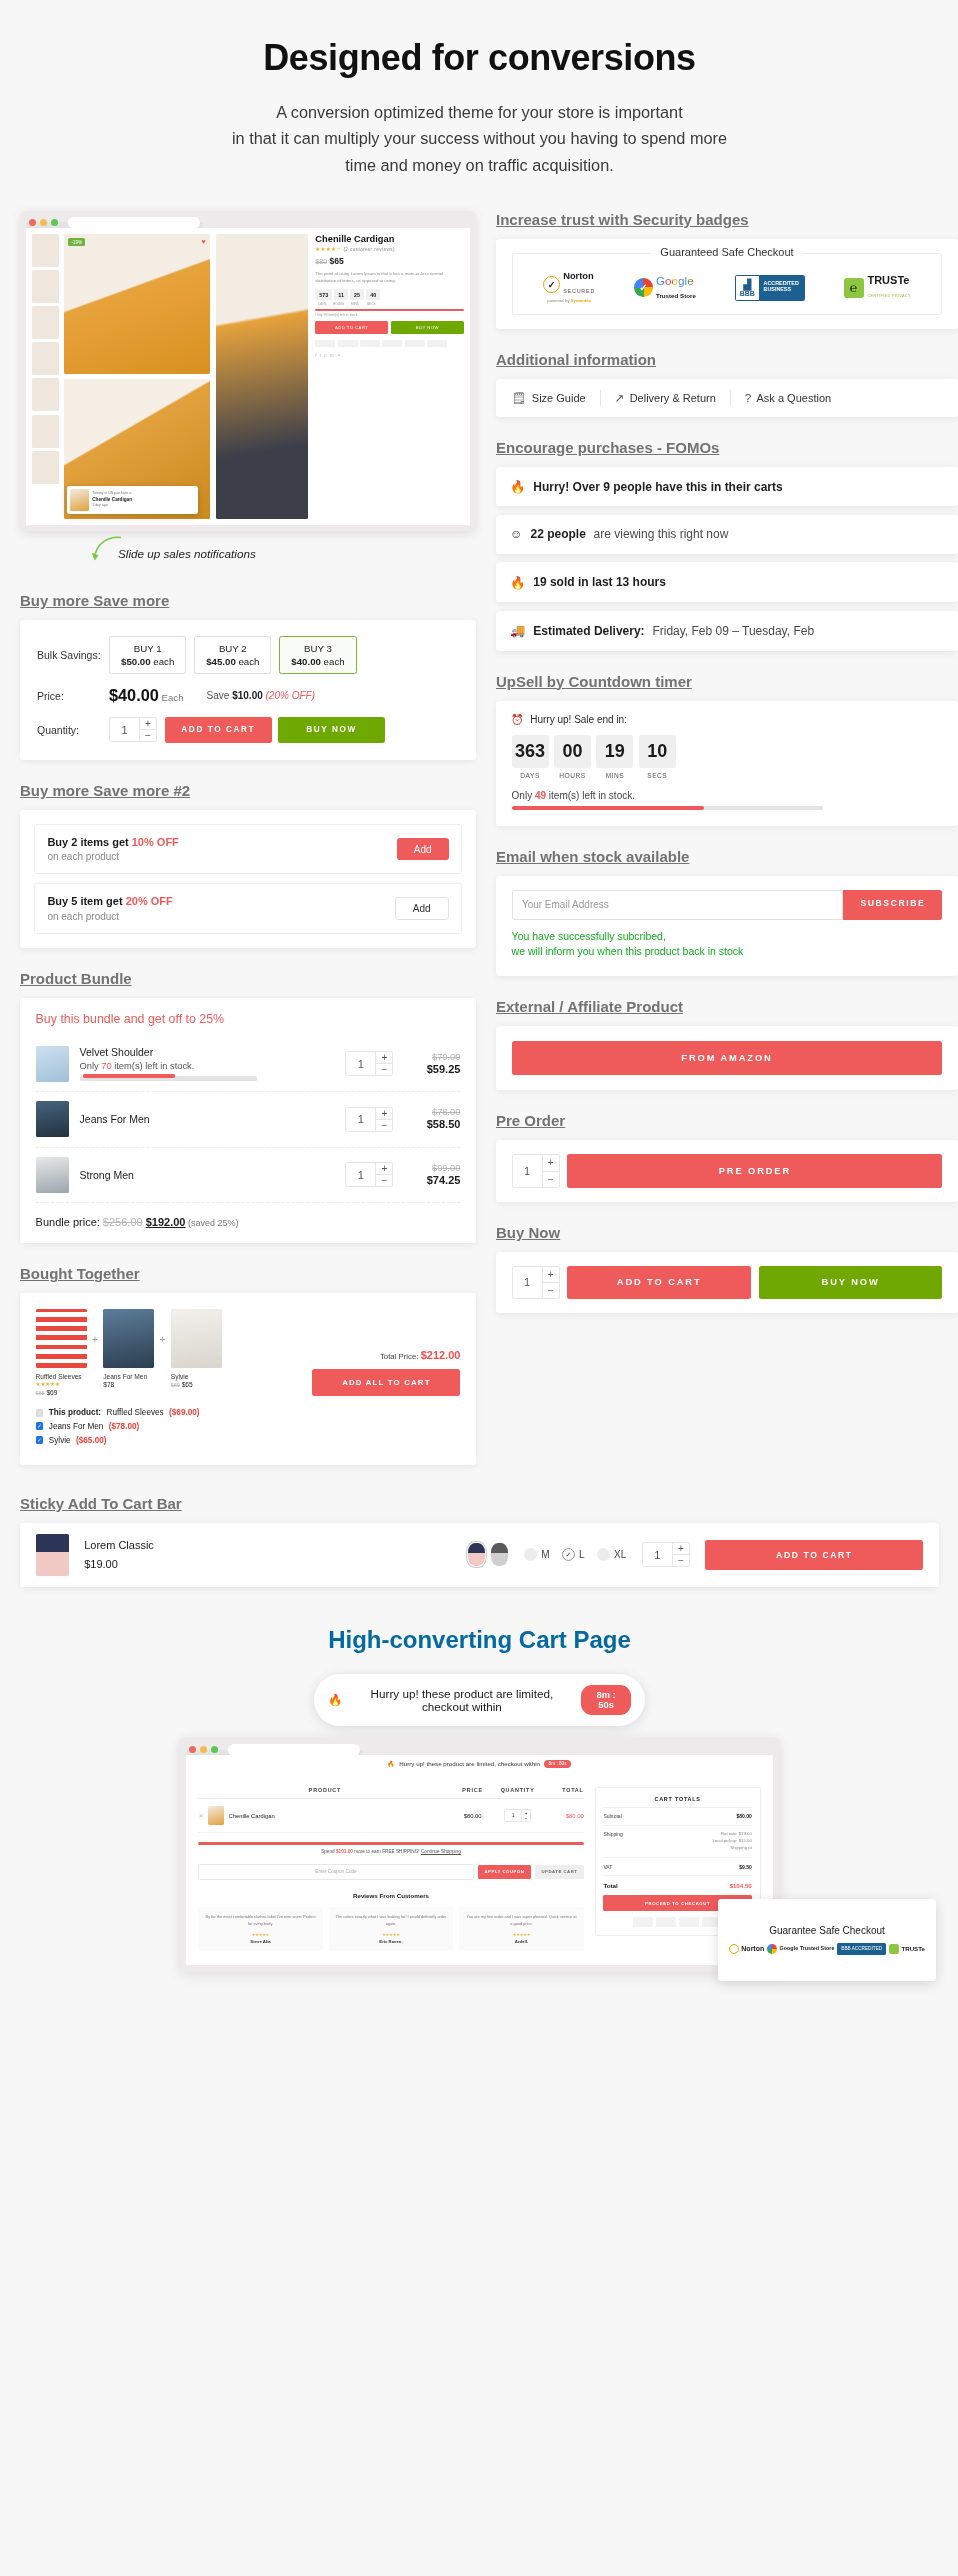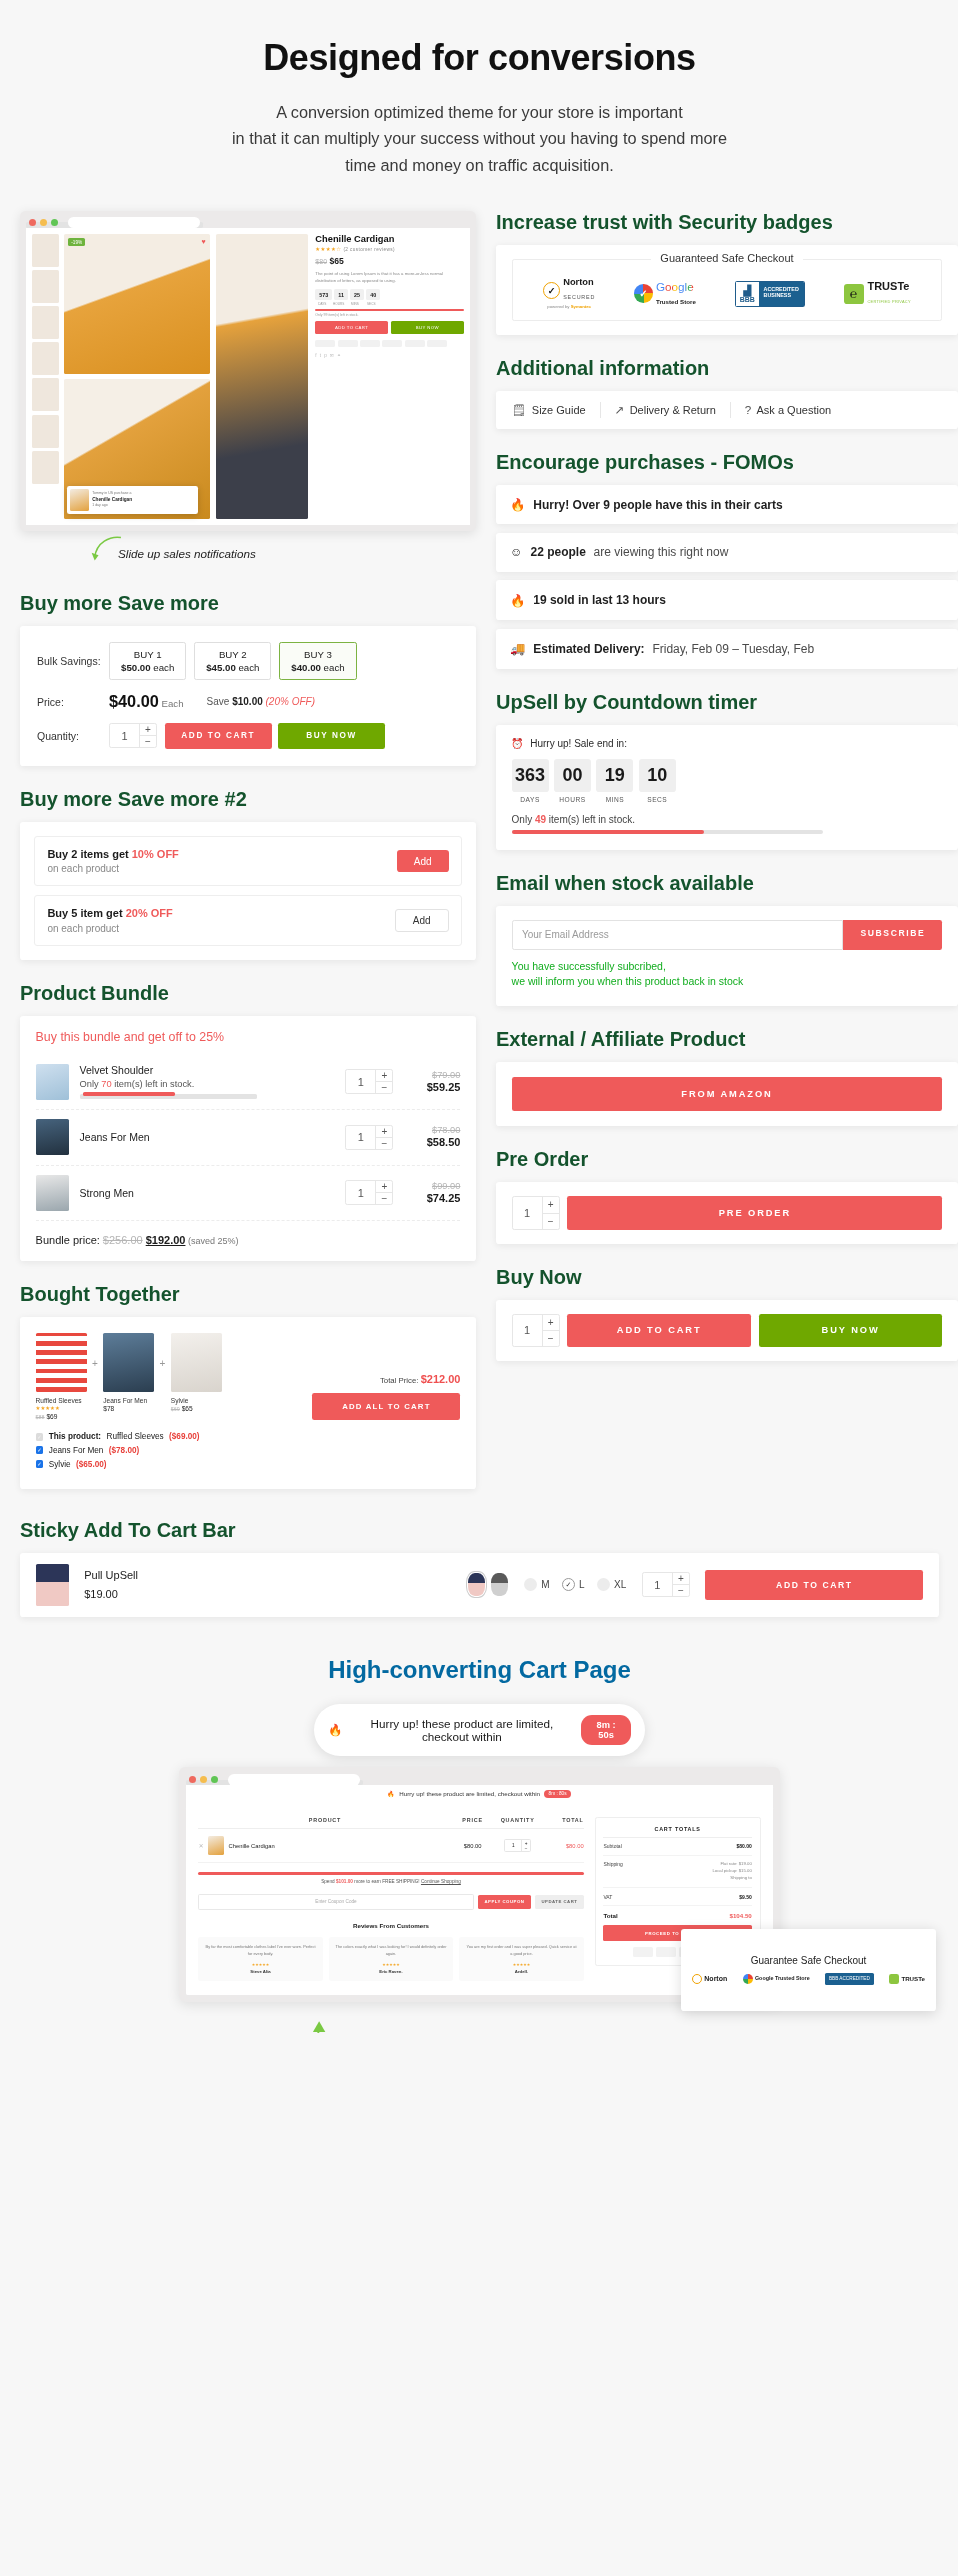--- a/index.html
+++ b/index.html
@@ -21,22 +21,23 @@
     margin-top: 20px; font-size: 16.3px; line-height: 1.62; color: #3a3a3a;
     font-weight: 400;
   }
 
   
   .cols { display: flex; gap: 20px; padding: 17px 20px 0; align-items: flex-start; }
   .col-left { width: 456px; flex: none; }
   .col-right { width: 462px; flex: none; }
 
   .sec-title {
-    font-size: 20px; font-weight: 700; color: #14532d;
+    font-size: 15px; font-weight: 700; color: #737373;
     margin: 22px 0 11px;
+    text-decoration: underline;
   }
   .sec-title.first { margin-top: 0; }
 
   .card {
     background: #fff; border-radius: 3.1px;
     box-shadow: 0 1.6px 7.8px rgba(0,0,0,.07);
   }
 
   
   .browser {
@@ -327,21 +328,21 @@
   .cm-ctr b { color: #111; }
   .cm-ctr .muted { color: #888; font-size: 4.3px; text-align: right; line-height: 1.6; }
   .cm-total { display: flex; justify-content: space-between; font-size: 6.2px; padding: 6.2px 0; font-weight: 700; }
   .cm-total b { color: #ef5a5a; }
   .cm-proceed { background: #ef5a5a; color: #fff; font-size: 4.3px; letter-spacing: 0.6px;
     text-align: center; padding: 5.4px 0; border-radius: 1.6px; font-weight: 700; }
   .cm-badges { display: flex; gap: 3.1px; justify-content: center; margin-top: 6.2px; }
   .cm-badges i { width: 20px; height: 10px; background: #f2f2f2; border-radius: 1.6px; display: inline-block; }
 
   .guar {
-    position: absolute; right: 23px; bottom: 22px; width: 255px; background: #fff;
+    position: absolute; right: 23px; bottom: 22px; width: 218px; background: #fff;
     border-radius: 3.1px; box-shadow: 0 2.3px 12.4px rgba(0,0,0,.14); padding: 26px 11px; text-align: center; margin-left: 40px;
   }
   .guar .gt { font-size: 10px; color: #222; margin-bottom: 7.8px; }
   .guar .gb { display: flex; justify-content: space-between; align-items: center; }
 
   .left-annot { position: absolute; text-align: right; font-size: 13.2px; color: #111; line-height: 1.35; }
   .la1 { left: 14px; top: 2303px; width: 86px; }
   .la2 { left: 14px; top: 2459px; width: 86px; }
   .arrow { position: absolute; }
 </style>
@@ -790,21 +791,21 @@
         <div class="bigbtn" style="flex:1;background:#6fa800">BUY NOW</div>
       </div>
     </div>
   </div>
 
   <div class="sticky-sec">
     <div class="sec-title">Sticky Add To Cart Bar</div>
     <div class="card sticky">
       <div class="st-img"></div>
       <div>
-        <div class="st-nm">Pull UpSell</div>
+        <div class="st-nm">Lorem Classic</div>
         <div class="st-pr">$19.00</div>
       </div>
       <div class="st-spacer"></div>
       <div class="st-sw">
         <span class="sw sw1"></span>
         <span class="sw sw2"></span>
       </div>
       <div class="st-sizes">
         <span class="sz">
             <span class="c"></span>

